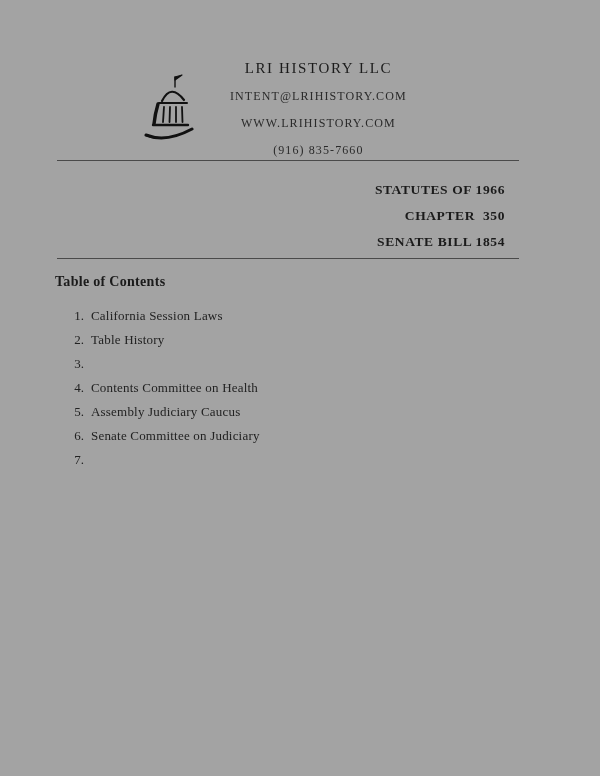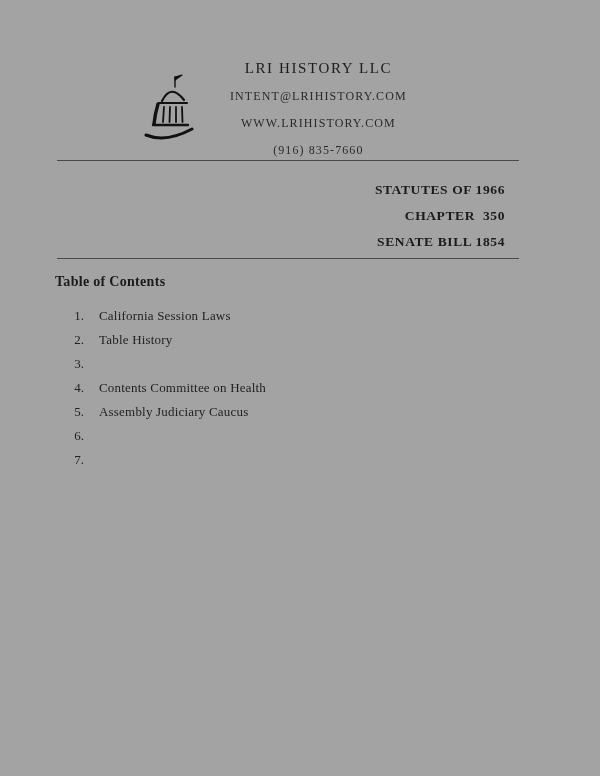--- a/index.html
+++ b/index.html
@@ -102,21 +102,21 @@
     align-items: flex-start;
     font-size: 13px;
     color: #222222;
   }
   .toc-num {
     width: 16px;
     text-align: right;
     flex: 0 0 auto;
   }
   .toc-label {
-    margin-left: 15px;
+    margin-left: 7px;
     letter-spacing: 0.2px;
     white-space: nowrap;
   }
 </style>
 </head>
 <body>
 
 <div class="page">
 
   <div class="letterhead">
@@ -181,19 +181,20 @@
     <div class="toc-row">
       <span class="toc-num">4.</span>
       <span class="toc-label">Contents Committee on Health</span>
     </div>
     <div class="toc-row">
       <span class="toc-num">5.</span>
       <span class="toc-label">Assembly Judiciary Caucus</span>
     </div>
     <div class="toc-row">
       <span class="toc-num">6.</span>
+      <span class="toc-label">Senate Committee on Judiciary</span>
     </div>
     <div class="toc-row">
       <span class="toc-num">7.</span>
     </div>
   </div>
 
 </div>
 
 </body></html>

